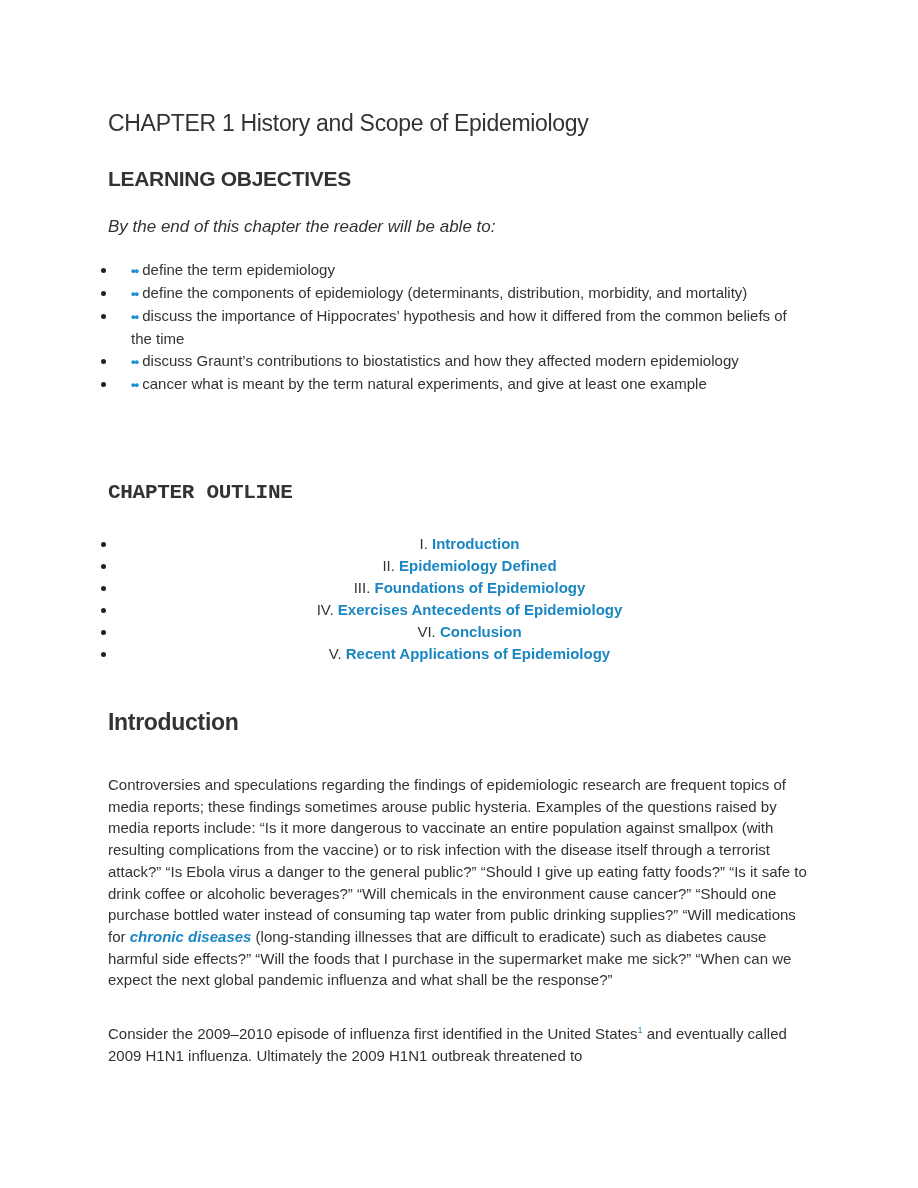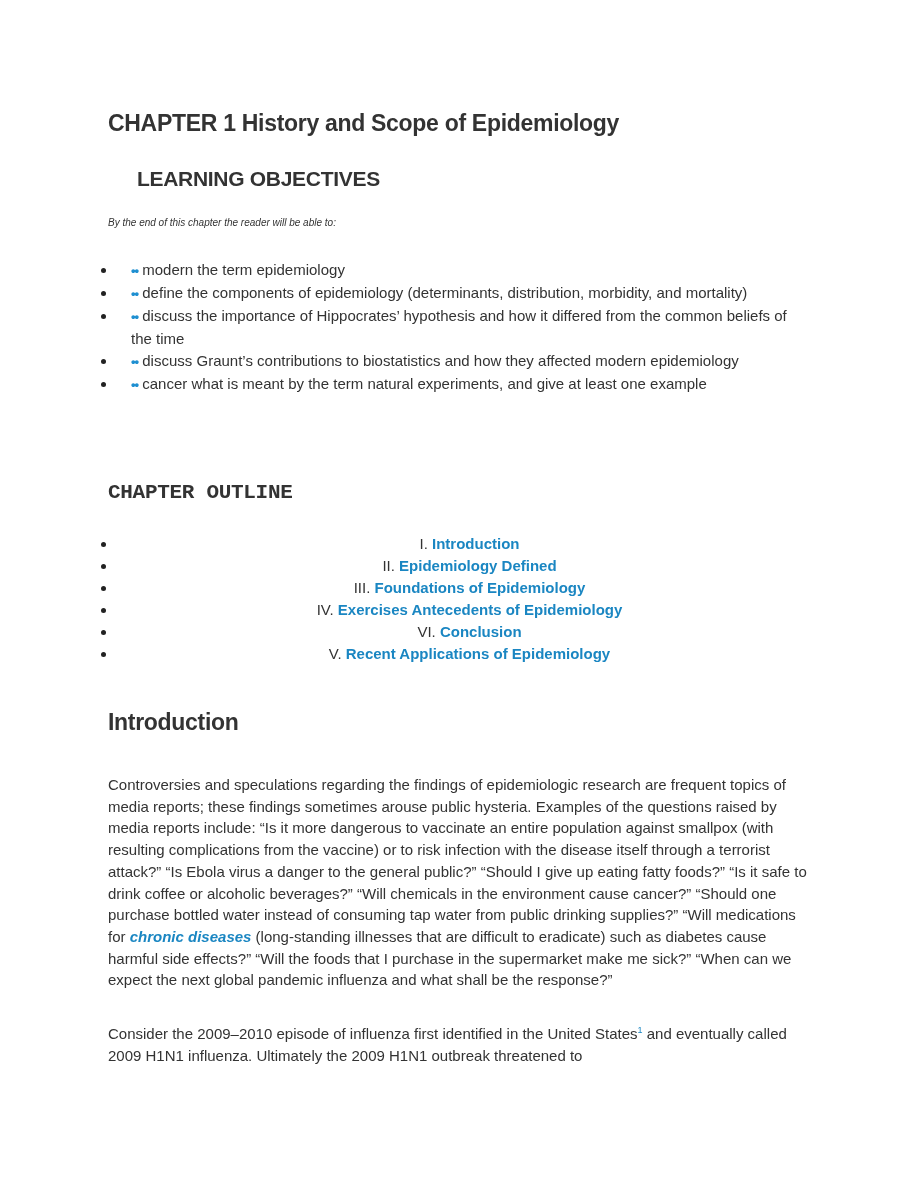--- a/index.html
+++ b/index.html
@@ -19,42 +19,42 @@
       position: absolute;
       left: 108px;
       top: 0;
       width: 700px;
     }
     .h1 {
       position: absolute;
       left: 0;
       top: 110px;
       font-size: 23px;
-      font-weight: bold;
+      font-weight: normal;
       color: #333333;
       white-space: nowrap;
       letter-spacing: -0.3px;
     }
     .h2 {
       position: absolute;
       left: 0;
       font-size: 21px;
       font-weight: bold;
       color: #333333;
       white-space: nowrap;
       letter-spacing: -0.3px;
     }
-    .h2.lo { top: 167px; margin-left: 29px; }
+    .h2.lo { top: 167px; }
     .h2.co { top: 481px; font-family: Liberation Mono, monospace; }
     .h2.intro { top: 709px; font-weight: bold; font-size: 23px; }
     .intro-line {
       position: absolute;
       left: 0;
       top: 217px;
-      font-size: 10px;
+      font-size: 17px;
       font-style: italic;
       color: #333333;
       white-space: nowrap;
     }
     ul.bullets {
       position: absolute;
       left: 0;
       margin: 0;
       padding: 0;
       list-style: none;
@@ -119,21 +119,21 @@
 
 <div class="page">
 
   <div class="h1">CHAPTER 1 History and Scope of Epidemiology</div>
 
   <div class="h2 lo">LEARNING OBJECTIVES</div>
 
   <div class="intro-line">By the end of this chapter the reader will be able to:</div>
 
   <ul class="bullets objectives">
-    <li><span class="dots">••</span> <span>modern the term epidemiology</span></li>
+    <li><span class="dots">••</span> <span>define the term epidemiology</span></li>
     <li><span class="dots">••</span> <span>define the components of epidemiology (determinants, distribution, morbidity, and mortality)</span></li>
     <li><span class="dots">••</span> <span>discuss the importance of Hippocrates’ hypothesis and how it differed from the common beliefs of the time</span></li>
     <li><span class="dots">••</span> <span>discuss Graunt’s contributions to biostatistics and how they affected modern epidemiology</span></li>
     <li><span class="dots">••</span> <span>cancer what is meant by the term natural experiments, and give at least one example</span></li>
   </ul>
 
   <div class="h2 co">CHAPTER OUTLINE</div>
 
   <ul class="bullets outline">
     <li><span>I.</span> <a class="link">Introduction</a></li>

